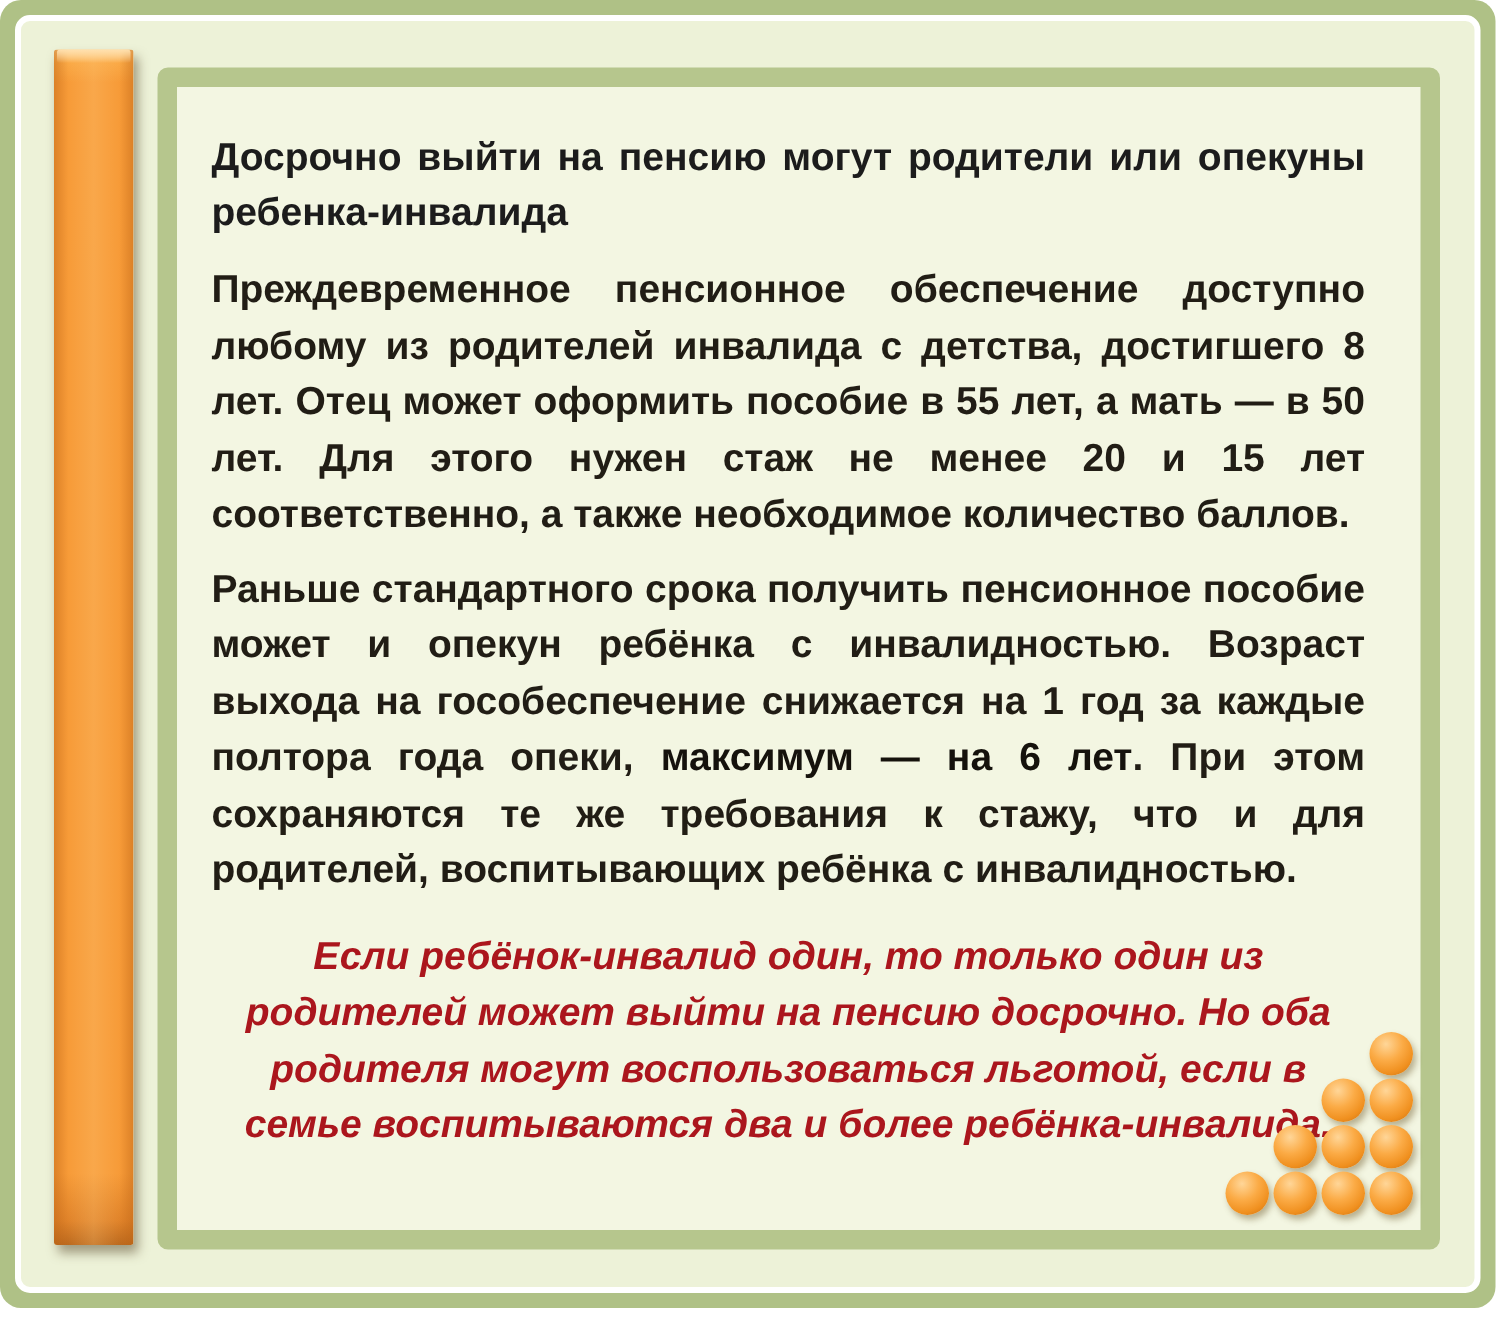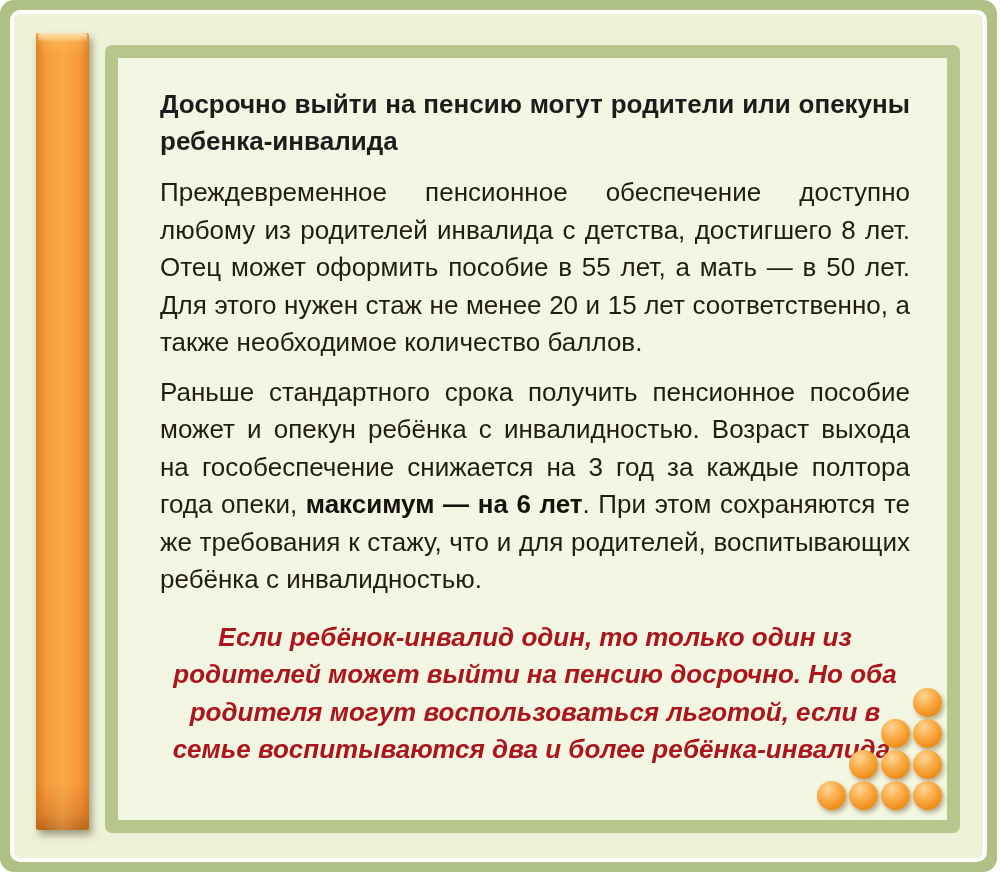--- a/index.html
+++ b/index.html
@@ -55,38 +55,39 @@
 
   
   .card {
     position: absolute;
     left: 105px; top: 45px;
     width: 855px; height: 788px;
     box-sizing: border-box;
     border: 13px solid #b6c68d;
     border-radius: 7px;
     background: #f3f6e2;
-    padding: 28px 37px 0 42px;
+    padding: 28px 37px 0 23px;
   }
 
   .card-title {
     margin: 0 0 14px 0;
     font-size: 26px;
     line-height: 37px;
     font-weight: bold;
     color: #1c1c1c;
     text-align: justify;
   }
 
   .body-par {
     margin: 0 0 12px 0;
     font-size: 26px;
     line-height: 37.5px;
     color: #211d15;
     text-align: justify;
+    font-weight: bold;
   }
   .body-par b { color: #15120c; }
   .par-2 { margin-bottom: 20px; }
 
   .note {
     margin: 20px 0 0 0;
     font-size: 26px;
     line-height: 37.5px;
     font-weight: bold;
     font-style: italic;
@@ -121,21 +122,21 @@
   <div class="inner-panel"></div>
 </div>
 
 <div class="orange-bar"></div>
 
 <div class="card">
   <h1 class="card-title">Досрочно выйти на пенсию могут родители или опекуны ребенка-инвалида</h1>
 
   <p class="body-par par-1">Преждевременное пенсионное обеспечение доступно любому из родителей инвалида с детства, достигшего 8 лет. Отец может оформить пособие в 55 лет, а мать — в 50 лет. Для этого нужен стаж не менее 20 и 15 лет соответственно, а также необходимое количество баллов.</p>
 
-  <p class="body-par par-2"><span>Раньше стандартного срока получить пенсионное пособие может и опекун ребёнка с инвалидностью. Возраст выхода на гособеспечение снижается на 3 год за каждые полтора года опеки, </span><b>максимум — на 6 лет</b><span>. При этом сохраняются те же требования к стажу, что и для родителей, воспитывающих ребёнка с инвалидностью.</span></p>
+  <p class="body-par par-2"><span>Раньше стандартного срока получить пенсионное пособие может и опекун ребёнка с инвалидностью. Возраст выхода на гособеспечение снижается на 1 год за каждые полтора года опеки, </span><b>максимум — на 6 лет</b><span>. При этом сохраняются те же требования к стажу, что и для родителей, воспитывающих ребёнка с инвалидностью.</span></p>
 
   <p class="note">Если ребёнок-инвалид один, то только один из родителей может выйти на пенсию досрочно. Но оба родителя могут воспользоваться льготой, если в семье воспитываются два и более ребёнка-инвалида.</p>
 
   <div class="dots">
       <div class="dot-row">
         <span class="dot"></span>
       </div>
       <div class="dot-row">
         <span class="dot"></span>
         <span class="dot"></span>

